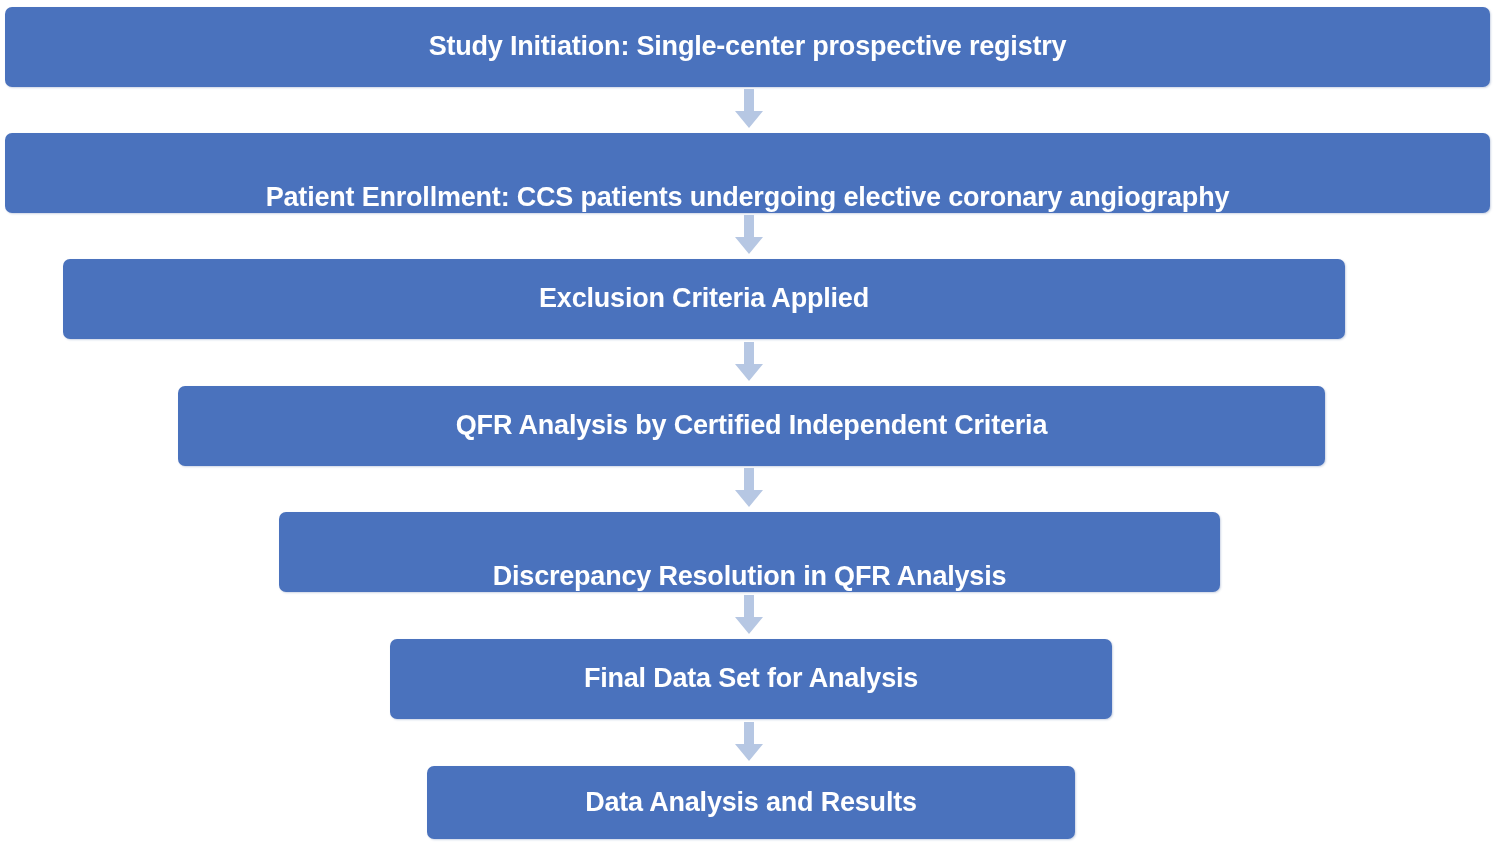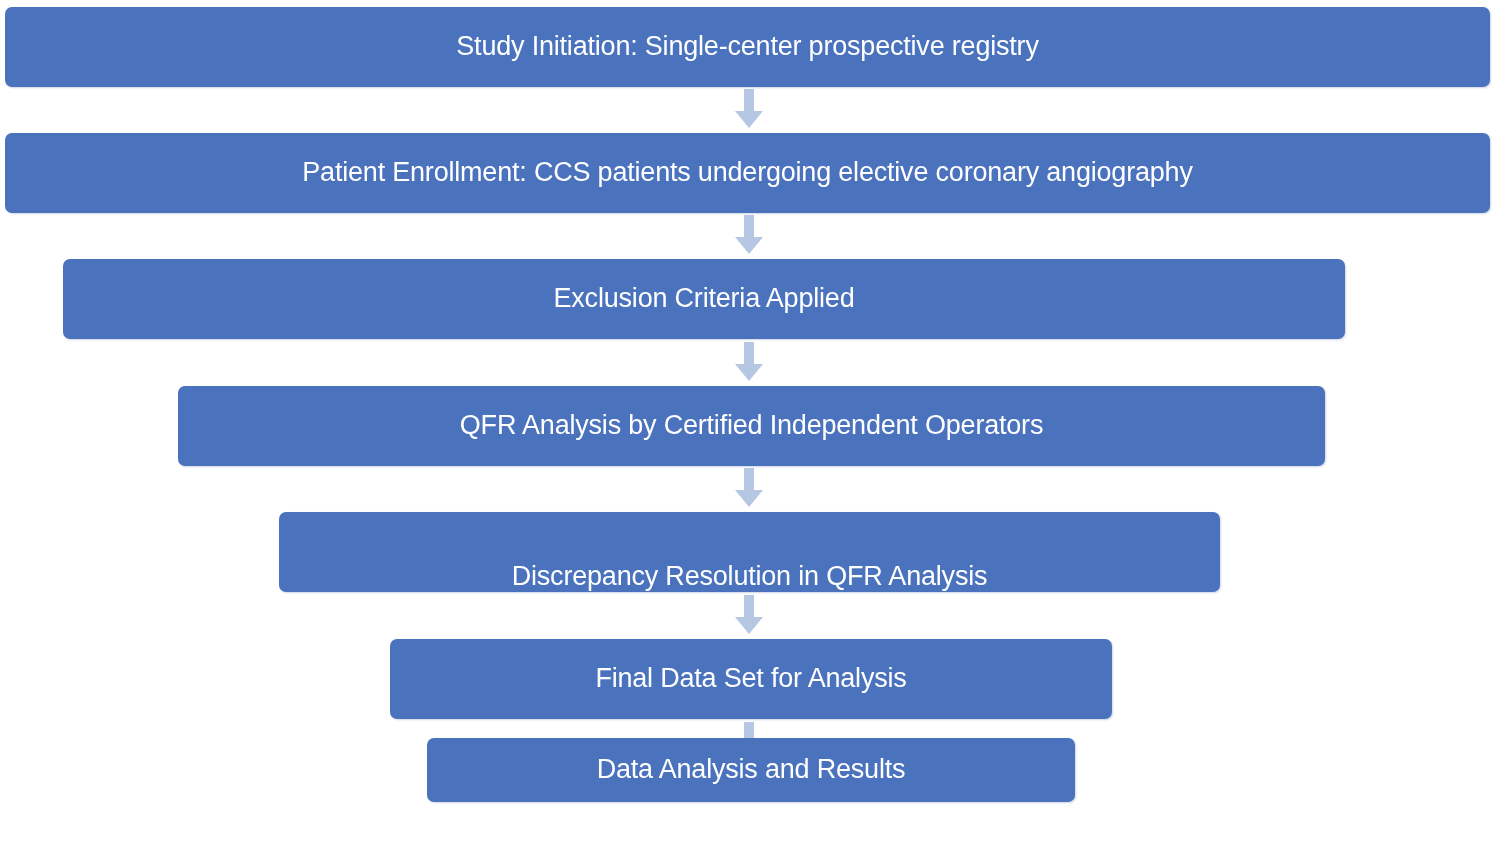--- a/index.html
+++ b/index.html
@@ -27,21 +27,21 @@
     display: flex;
     align-items: center;
     justify-content: center;
     text-align: center;
     box-shadow: 1px 1px 2px rgba(60,90,150,0.25);
   }
   .node-label {
     color: #ffffff;
     font-family: "Liberation Sans", sans-serif;
     font-size: 27px;
-    font-weight: 400;
+    font-weight: 700;
     line-height: 1.1;
     letter-spacing: -0.2px;
     white-space: nowrap;
     padding: 0 12px;
   }
   .connector {
     position: absolute;
     width: 30px;
     height: 40px;
   }
@@ -59,42 +59,42 @@
   <div class="node" style="left:5px; top:7px; width:1485px; height:80px;">
     <span class="node-label">Study Initiation: Single-center prospective registry</span>
   </div>
 
   <div class="connector" style="left:734px; top:89px;">
     <svg viewBox="0 0 30 40" xmlns="http://www.w3.org/2000/svg" aria-hidden="true">
       <polygon points="10,0 20,0 20,22 29,22 15,39 1,22 10,22" fill="#B6C7E3"></polygon>
     </svg>
   </div>
 
-  <div class="node" style="left:5px; top:133px; width:1485px; height:80px;">
+  <div class="node" style="left:5px; top:133px; width:1485px; height:80px;align-items:flex-end;">
     <span class="node-label">Patient Enrollment: CCS patients undergoing elective coronary angiography</span>
   </div>
 
   <div class="connector" style="left:734px; top:215px;">
     <svg viewBox="0 0 30 40" xmlns="http://www.w3.org/2000/svg" aria-hidden="true">
       <polygon points="10,0 20,0 20,22 29,22 15,39 1,22 10,22" fill="#B6C7E3"></polygon>
     </svg>
   </div>
 
   <div class="node" style="left:63px; top:259px; width:1282px; height:80px;">
     <span class="node-label">Exclusion Criteria Applied</span>
   </div>
 
   <div class="connector" style="left:734px; top:342px;">
     <svg viewBox="0 0 30 40" xmlns="http://www.w3.org/2000/svg" aria-hidden="true">
       <polygon points="10,0 20,0 20,22 29,22 15,39 1,22 10,22" fill="#B6C7E3"></polygon>
     </svg>
   </div>
 
   <div class="node" style="left:178px; top:386px; width:1147px; height:80px;">
-    <span class="node-label">QFR Analysis by Certified Independent Operators</span>
+    <span class="node-label">QFR Analysis by Certified Independent Criteria</span>
   </div>
 
   <div class="connector" style="left:734px; top:468px;">
     <svg viewBox="0 0 30 40" xmlns="http://www.w3.org/2000/svg" aria-hidden="true">
       <polygon points="10,0 20,0 20,22 29,22 15,39 1,22 10,22" fill="#B6C7E3"></polygon>
     </svg>
   </div>
 
   <div class="node" style="left:279px; top:512px; width:941px; height:80px;align-items:flex-end;">
     <span class="node-label">Discrepancy Resolution in QFR Analysis</span>
@@ -109,17 +109,17 @@
   <div class="node" style="left:390px; top:639px; width:722px; height:80px;text-align:center;">
     <span class="node-label">Final Data Set for Analysis</span>
   </div>
 
   <div class="connector" style="left:734px; top:722px;">
     <svg viewBox="0 0 30 40" xmlns="http://www.w3.org/2000/svg" aria-hidden="true">
       <polygon points="10,0 20,0 20,22 29,22 15,39 1,22 10,22" fill="#B6C7E3"></polygon>
     </svg>
   </div>
 
-  <div class="node" style="left:427px; top:738px; width:648px; height:64px;">
+  <div class="node" style="left:427px; top:766px; width:648px; height:73px;">
     <span class="node-label">Data Analysis and Results</span>
   </div>
 
 </div>
 
 </body></html>

